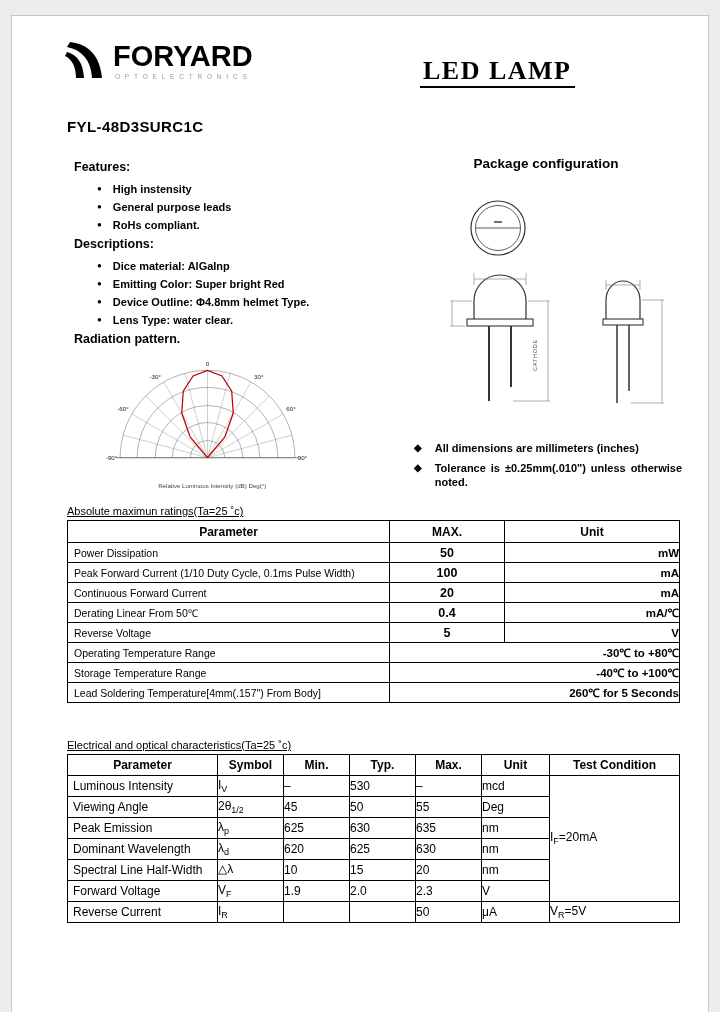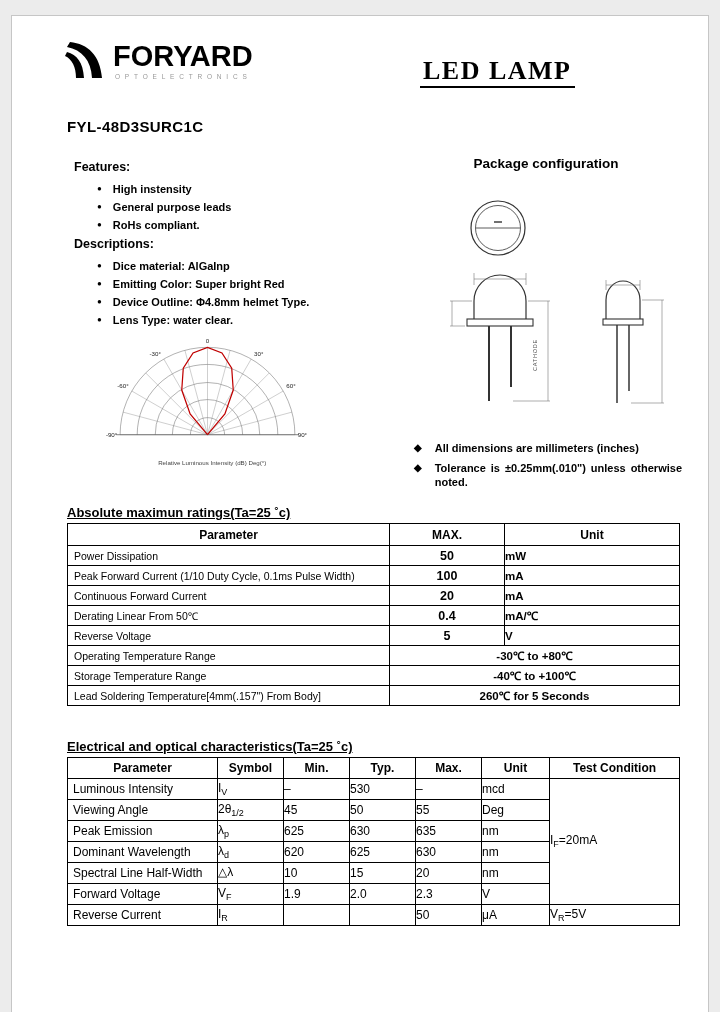--- a/index.html
+++ b/index.html
@@ -30,29 +30,29 @@
   .pkg-h{text-align:center;font-size:13.5px;font-weight:600;margin-bottom:2px}
   .pkg-svg{display:block}
   .notes{margin-top:6px;padding-left:4px}
   .nrow{display:flex;margin-bottom:6px;font-size:11px;font-weight:bold;line-height:14px}
   .nrow .di{font-size:10px;margin-right:13px;line-height:14px}
   .nrow .ntext{flex:1;text-align:justify}
 
   
   .tblock1{position:absolute;left:55px;top:489px;width:612px}
   .tblock2{position:absolute;left:55px;top:723px;width:612px}
-  .t-h{font-size:13px;font-weight:bold;text-decoration:underline;margin-bottom:3px}
+  .t-h{font-size:11px;font-weight:normal;text-decoration:underline;margin-bottom:3px}
   table{border-collapse:collapse;width:612px;table-layout:fixed}
   th,td{border:1px solid #000;overflow:hidden;white-space:nowrap}
   .t1 th{font-size:12px;height:22px;font-weight:bold}
   .t1 td{height:20px}
   .t1 .p{font-size:10.5px;padding-left:6px}
   .t1 .v{text-align:center;font-weight:bold;font-size:12.5px}
-  .t1 .u{text-align:left;font-weight:600;font-size:11.5px}
-  .t1 .sv{text-align:center;font-weight:bold;font-size:11.5px}
+  .t1 .u{text-align:right;font-weight:600;font-size:11.5px}
+  .t1 .sv{text-align:right;font-weight:bold;font-size:11.5px}
   .t2 th{font-size:12px;height:21px;font-weight:bold}
   .t2 td{height:21px;font-size:12px;text-align:left}
   .t2 .p{text-align:left;padding-left:5px}
   sub{font-size:9px}
   svg text{font-family:"Liberation Sans",sans-serif}
 </style>
 </head>
 <body>
 
 <div class="page">
@@ -100,20 +100,21 @@
         </div>
       <div class="brow">
           <span class="bu">●</span>
           <span>Device Outline: Φ4.8mm helmet Type.</span>
         </div>
       <div class="brow">
           <span class="bu">●</span>
           <span>Lens Type: water clear.</span>
         </div>
     </div>
+    <div class="sec-h mt1">Radiation pattern.</div>
 
     <svg class="rad-svg" width="266" height="138" viewBox="0 0 280 145">
       <g stroke="#999" stroke-width="0.5">
         <line x1="130" y1="108" x2="38" y2="108"></line>
           <line x1="130" y1="108" x2="41.1" y2="84.2"></line>
         <line x1="130" y1="108" x2="50.3" y2="62"></line>
           <line x1="130" y1="108" x2="64.9" y2="42.9"></line>
         <line x1="130" y1="108" x2="84" y2="28.3"></line>
           <line x1="130" y1="108" x2="106.2" y2="19.1"></line>
         <line x1="130" y1="108" x2="130" y2="16"></line>

